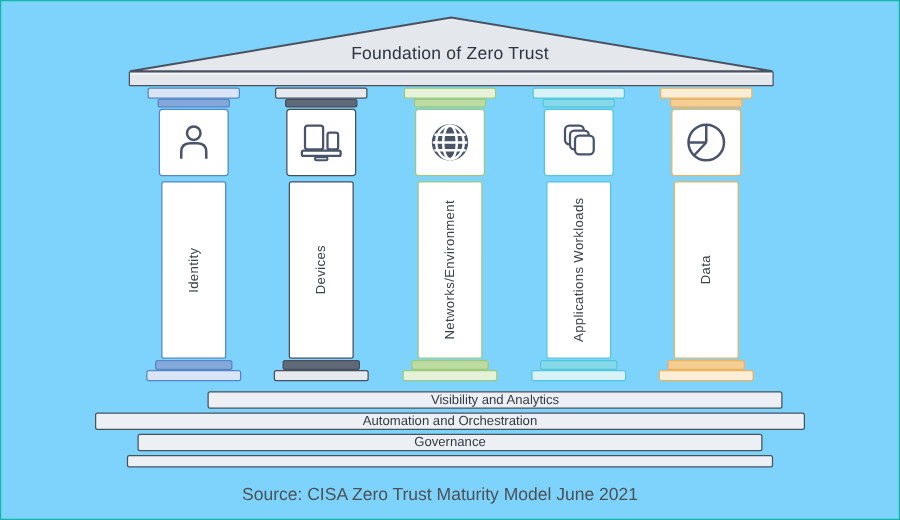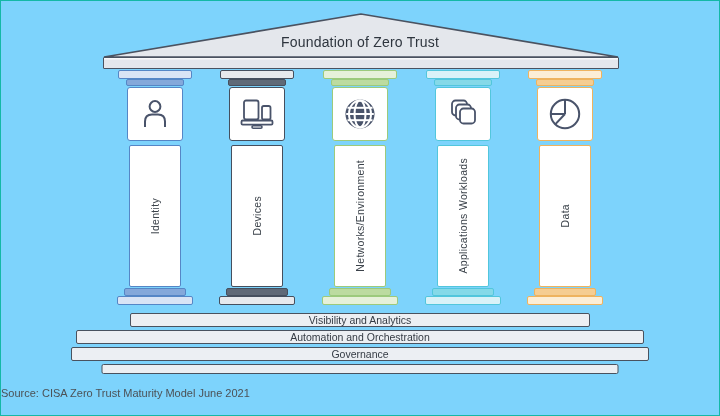--- a/index.html
+++ b/index.html
@@ -45,31 +45,31 @@
   .base-wide  {width:76px;height:9px;background:var(--light);border:1.4px solid var(--stroke);border-radius:2px;}
   .pillar-0{left:116px;} .pillar-1{left:218px;} .pillar-2{left:321px;}
   .pillar-3{left:424px;} .pillar-4{left:526px;}
   
   .fbar{
     position:absolute;left:50%;transform:translateX(-50%);height:14px;
     background:#eceff3;border:1.4px solid #49525f;border-radius:2px;
     display:flex;align-items:center;justify-content:center;
     font-size:10.5px;color:#343b44;box-sizing:border-box;
   }
-  .fbar-0{top:312px;width:460px;}
+  .fbar-0{top:312px;width:460px;margin-left:36px;}
   .fbar-1{top:329px;width:568px;}
-  .fbar-2{top:346px;width:578px;}
+  .fbar-2{top:346px;width:500px;}
   .plinth{
     position:absolute;left:50%;transform:translateX(-50%);top:363px;
     width:517px;height:10px;background:#eceff3;border:1.4px solid #49525f;
     border-radius:2px;box-sizing:border-box;
   }
   .source-line{
-    position:absolute;left:0;right:16px;top:386px;
-    font-size:11px;color:#4c5156;
+    position:absolute;left:0;right:16px;top:386px;text-align:center;
+    font-size:14px;color:#4c5156;
   }
 </style>
 </head>
 <body>
 
 <div class="stage">
 
   <svg class="pediment-svg" viewBox="0 0 518 47">
     <polygon points="259,2 2,45 516,45" fill="#e4e7ec" stroke="#4a5260" stroke-width="1.6"></polygon>
   </svg>

